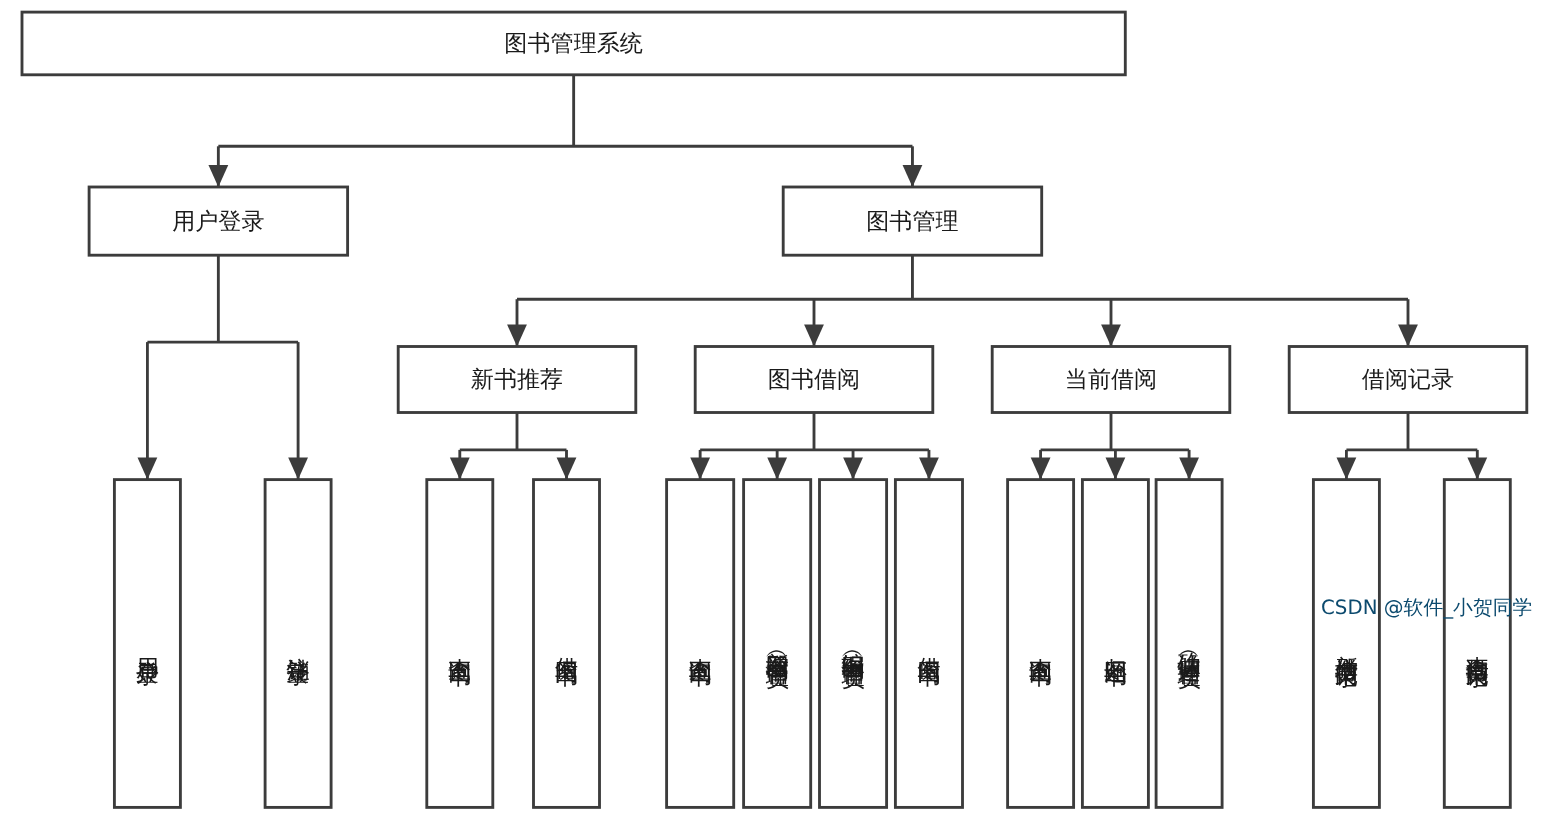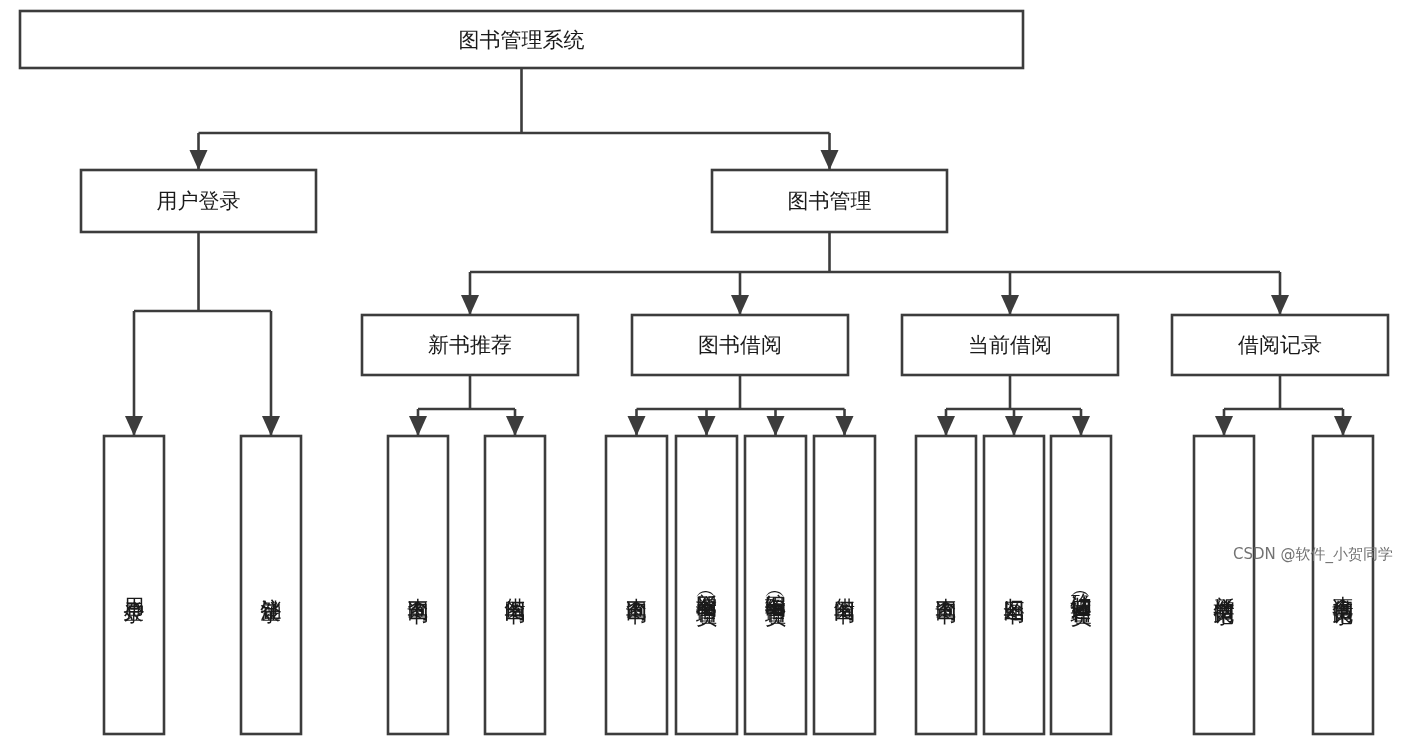--- a/index.html
+++ b/index.html
@@ -62,22 +62,22 @@
     justify-content: center;
     text-align: center;
     white-space: nowrap;
     pointer-events: none;
   }
   .watermark {
     position: absolute;
     right: 12px;
     bottom: 4px;
     font-family: "DejaVu Sans", "Liberation Sans", sans-serif;
-    font-size: 15px;
-    color: #737373;
+    font-size: 18px;
+    color: #0c4a6e;
     white-space: nowrap;
   }
 </style>
 </head>
 <body>
 
 <div id="diagram-root">
 
   <svg class="diagram-canvas" viewBox="0 0 1405 747">
     <g id="connectors-layer">

